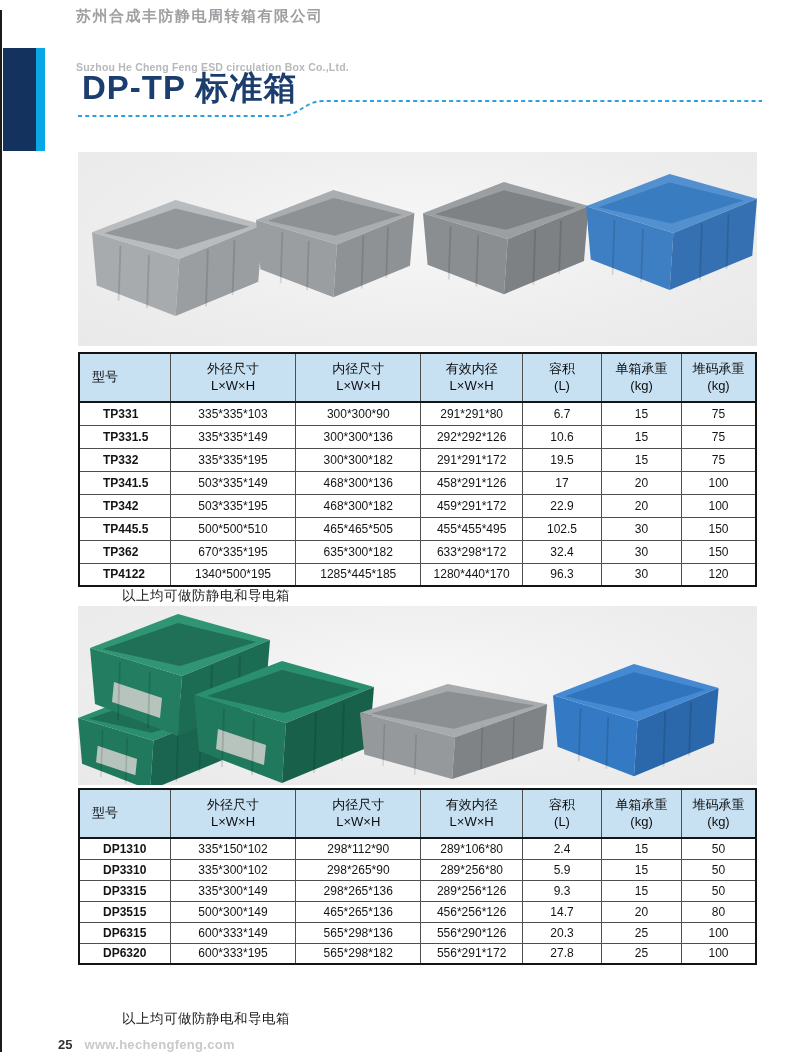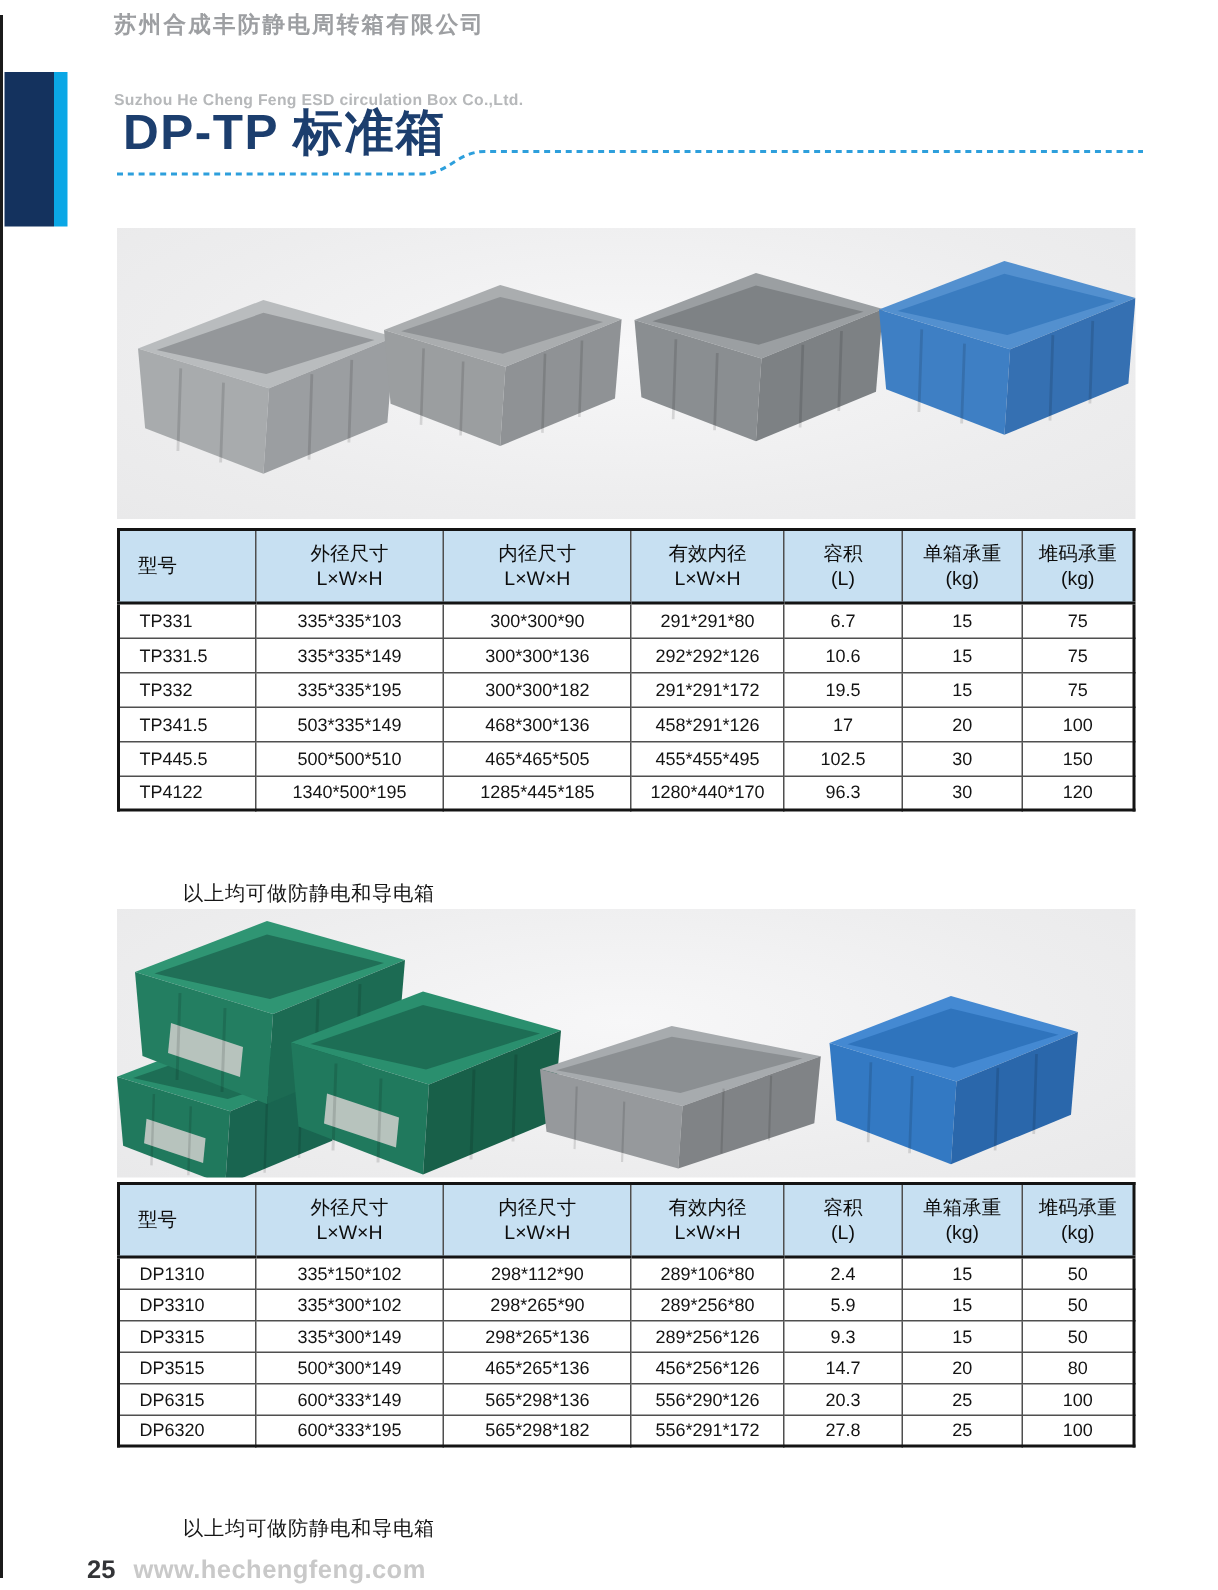--- a/index.html
+++ b/index.html
@@ -43,28 +43,28 @@
   .spec-table th, .spec-table td { border:1px solid #4f4f4f; }
   .spec-table thead th {
     background:#c7e0f2; font-weight:normal; font-size:13px; line-height:1.3;
     height:49px; vertical-align:middle;
     border-bottom:2px solid #141414; color:#0d0d0d;
   }
   .spec-table thead th.col-model { text-align:left; padding-left:12px; }
   .spec-table tbody td { text-align:center; color:#141414; }
   .table-1 tbody td { height:23px; }
   .table-2 tbody td { height:21px; }
-  .spec-table tbody td.cell-model { text-align:left; padding-left:13px; }
+  .spec-table tbody td.cell-model { text-align:left; padding-left:23px;font-weight:bold; }
 
   .note { position:absolute; left:80px; font-size:13.5px; color:#161616; letter-spacing:.5px;margin-left:42px; }
   .note-1 { top:587px; }
   .note-2 { top:1010px; }
 
   
-  .footer { position:absolute; left:58px; top:1037px; font-size:17px; }
+  .footer { position:absolute; left:58px; top:1037px; font-size:13px; }
   .page-num { font-weight:bold; color:#333437; }
   .site-url { color:#c9c9c9; font-weight:bold; margin-left:12px; letter-spacing:.3px; }
 
   .hidden-defs { position:absolute; width:0; height:0; overflow:hidden; }
 </style>
 </head>
 <body>
 
 <svg class="hidden-defs" aria-hidden="true">
   <defs>
@@ -187,31 +187,49 @@
         <tr>
           <td class="cell-model">TP341.5</td>
           <td>503*335*149</td>
           <td>468*300*136</td>
           <td>458*291*126</td>
           <td>17</td>
           <td>20</td>
           <td>100</td>
         </tr>
 
+        <tr>
+          <td class="cell-model">TP342</td>
+          <td>503*335*195</td>
+          <td>468*300*182</td>
+          <td>459*291*172</td>
+          <td>22.9</td>
+          <td>20</td>
+          <td>100</td>
+        </tr>
 
         <tr>
           <td class="cell-model">TP445.5</td>
           <td>500*500*510</td>
           <td>465*465*505</td>
           <td>455*455*495</td>
           <td>102.5</td>
           <td>30</td>
           <td>150</td>
         </tr>
 
+        <tr>
+          <td class="cell-model">TP362</td>
+          <td>670*335*195</td>
+          <td>635*300*182</td>
+          <td>633*298*172</td>
+          <td>32.4</td>
+          <td>30</td>
+          <td>150</td>
+        </tr>
 
         <tr>
           <td class="cell-model">TP4122</td>
           <td>1340*500*195</td>
           <td>1285*445*185</td>
           <td>1280*440*170</td>
           <td>96.3</td>
           <td>30</td>
           <td>120</td>
         </tr>

